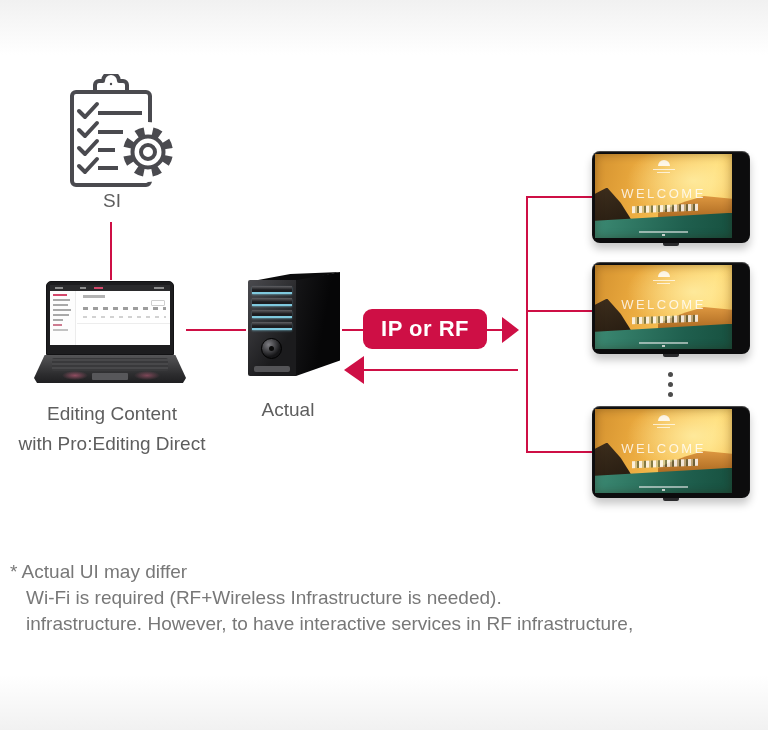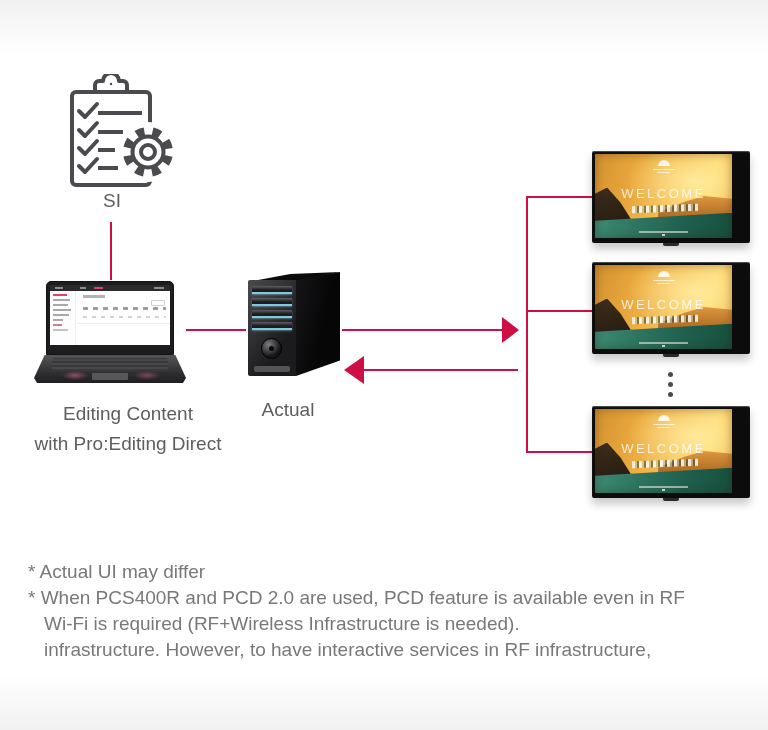--- a/index.html
+++ b/index.html
@@ -55,21 +55,21 @@
     background:linear-gradient(#555557,#2c2c2e 70%,#1f1f21);
     clip-path:polygon(7% 0,93% 0,100% 82%,98% 100%,2% 100%,0 82%);
     box-shadow:0 3px 6px rgba(0,0,0,.25); }
   .lt-keys{ position:absolute; left:18px; right:18px; top:3px; height:13px; border-radius:2px;
     background:repeating-linear-gradient(0deg,#39393b 0 2px,#48484a 2px 4px); }
   .lt-glow1{ position:absolute; left:28px; top:16px; width:26px; height:9px;
     background:radial-gradient(ellipse, rgba(226,105,139,.55), rgba(226,105,139,0) 70%); }
   .lt-glow2{ position:absolute; right:26px; top:16px; width:26px; height:9px;
     background:radial-gradient(ellipse, rgba(226,105,139,.45), rgba(226,105,139,0) 70%); }
   .lt-trackpad{ position:absolute; left:58px; top:18px; width:36px; height:7px; background:#57575a; border-radius:1px; }
-  .editor-label{ position:absolute; left:16px; top:399px; width:224px; text-align:center;
+  .editor-label{ position:absolute; left:0px; top:399px; width:224px; text-align:center;
     font-size:19px; color:#5e5e5e; line-height:30px; }
 
   
   .server{ position:absolute; left:246px; top:268px; width:98px; height:112px; }
   .sv-top{ position:absolute; left:2px; top:4px; width:92px; height:10px; background:#0b0b0c;
     clip-path:polygon(0 100%, 52% 100%, 100% 0, 46% 20%); }
   .sv-side{ position:absolute; left:50px; top:4px; width:44px; height:104px;
     background:linear-gradient(100deg,#161618,#060607 60%);
     clip-path:polygon(0 8%, 100% 0, 100% 85%, 0 100%); }
   .sv-front{ position:absolute; left:2px; top:12px; width:48px; height:96px; border-radius:2px 0 0 2px;
@@ -85,21 +85,21 @@
   .server-label{ position:absolute; left:238px; top:399px; width:100px; text-align:center;
     font-size:19px; color:#5e5e5e; }
 
   
   .badge{ position:absolute; left:363px; top:309px; width:124px; height:40px;
     background:var(--accent); border-radius:9px; display:flex; align-items:center; justify-content:center;
     color:#fff; font-size:22px; font-weight:bold; letter-spacing:.5px; }
 
   
   .tv{ position:absolute; left:592px; width:158px; height:92px; background:#0c0c0d;
-    border-radius:2px; padding:3px 18px 5px 3px;
+    border-radius:8px; padding:3px 18px 5px 3px;
     box-shadow:0 6px 9px rgba(0,0,0,.22), inset 0 1px 1px rgba(255,255,255,.28); }
   .tv::after{ content:""; position:absolute; left:71px; bottom:-3px; width:16px; height:3px;
     background:#2a2a2c; border-radius:0 0 2px 2px; }
   .tv-screen{ position:relative; width:100%; height:100%; overflow:hidden;
     background:linear-gradient(105deg,#d3912f 0%, #eaa93e 30%, #f8c255 58%, #ffd96e 78%, #f2b748 100%); }
   .tv-glow{ position:absolute; inset:0;
     background:radial-gradient(ellipse at 72% 32%, rgba(255,238,165,.85), rgba(255,238,165,0) 48%); }
   .tv-logo{ position:absolute; left:50%; top:7%; transform:translateX(-50%); width:12px; height:6px;
     background:rgba(255,255,255,.85); border-radius:50% 50% 0 0 / 100% 100% 0 0; }
   .tv-logo-lines{ position:absolute; left:50%; top:18%; transform:translateX(-50%); width:24px; height:5px; }
@@ -121,21 +121,21 @@
     background:repeating-linear-gradient(90deg, rgba(255,255,255,.95) 0 3px,
       rgba(186,208,196,.55) 3px 5px, rgba(42,74,62,.65) 5px 7px); }
   .tv-menubar{ position:absolute; left:32%; bottom:6%; width:36%; height:2px; background:rgba(255,255,255,.55); }
   .tv-dot{ position:absolute; left:49%; bottom:2%; width:3px; height:2px; background:rgba(255,255,255,.8); }
   .tv-vignette{ position:absolute; inset:0; box-shadow:inset 0 0 10px rgba(40,20,0,.35); }
 
   .ellipsis-dots{ position:absolute; left:666px; top:372px; width:8px; }
   .ellipsis-dots i{ display:block; width:5px; height:5px; border-radius:50%; background:#4c4c4c; margin:0 auto 5px auto; }
 
   
-  .footnotes{ position:absolute; left:28px; top:559px; width:730px;
+  .footnotes{ position:absolute; left:10px; top:559px; width:730px;
     color:#787878; font-size:19px; line-height:26px; }
   .fn-indent{ padding-left:16px; }
 </style>
 </head>
 <body>
 
 <div class="stage">
   <div class="edge-fade-top"></div>
   <div class="edge-fade-bottom"></div>
 
@@ -213,20 +213,21 @@
       <span class="sv-bay" style="top:30px;"></span>
       <span class="sv-bay" style="top:42px;"></span>
       <span class="sv-knob"></span>
       <span class="sv-slot"></span>
     </div>
   </div>
   <div class="server-label">Actual</div>
 
   <div class="line h2" style="left:342px; top:329px; width:162px;"></div>
   <div class="arrow-right" style="left:502px; top:317px;"></div>
+  <div class="badge">IP or RF</div>
 
   <div class="line h2" style="left:364px; top:369px; width:154px;"></div>
   <div class="arrow-left" style="left:344px; top:356px;"></div>
 
   <div class="line w2" style="left:526px; top:196px; height:257px;"></div>
   <div class="line h2" style="left:526px; top:196px; width:67px;"></div>
   <div class="line h2" style="left:526px; top:310px; width:67px;"></div>
   <div class="line h2" style="left:526px; top:451px; width:67px;"></div>
 
   <div class="tv" style="top:151px;">
@@ -284,17 +285,16 @@
         </span>
       <span class="tv-welcome">WELCOME</span>
       <span class="tv-menubar"></span>
       <span class="tv-dot"></span>
       <span class="tv-vignette"></span>
     </div>
   </div>
 
   <div class="footnotes">
     <div>* Actual UI may differ</div>
-    <div>* When PCS400R and PCD 2.0 are used, PCD feature is available even in RF</div>
     <div class="fn-indent">Wi-Fi is required (RF+Wireless Infrastructure is needed).</div>
     <div class="fn-indent">infrastructure. However, to have interactive services in RF infrastructure,</div>
   </div>
 </div>
 
 </body></html>

